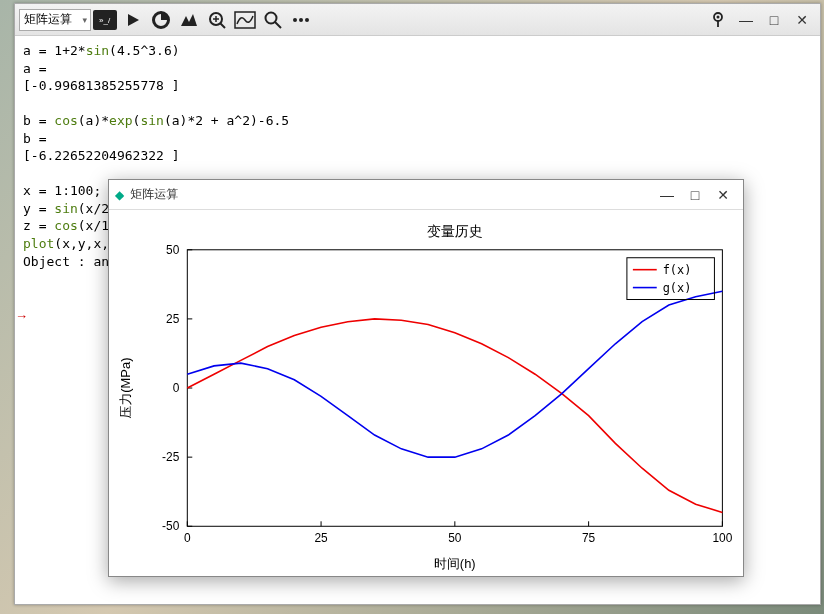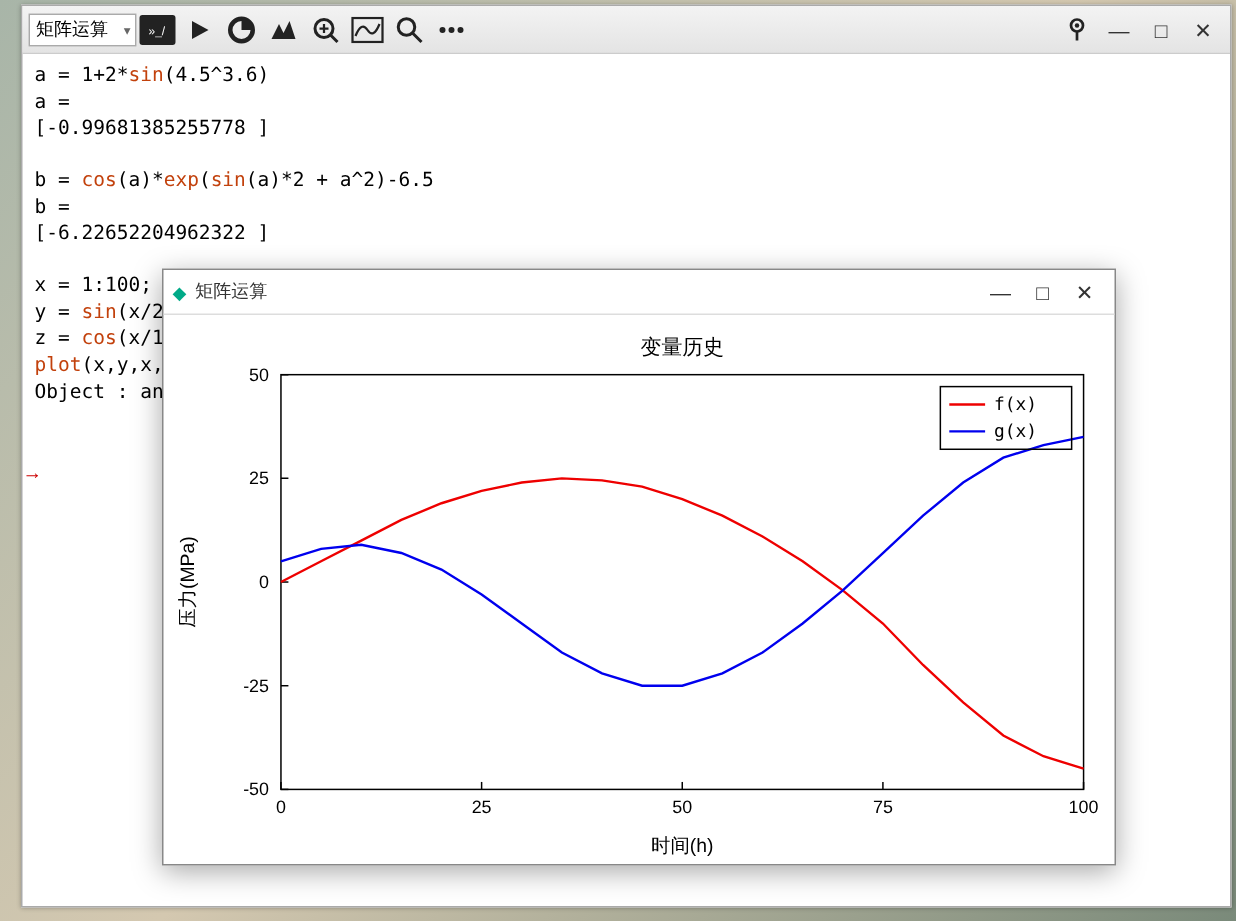--- a/index.html
+++ b/index.html
@@ -26,21 +26,21 @@
       width: 28px; height: 28px; display: flex; align-items: center; justify-content: center;
       cursor: pointer; color: #333;
     }
     .tb-icon.dark { background: #222; color: #fff; width: 24px; height: 20px; margin: 0 2px; border-radius: 2px; }
     .tb-spacer { flex: 1; }
     .win-btn { width: 28px; height: 28px; display: flex; align-items: center; justify-content: center; cursor: pointer; font-size: 14px; color: #333; }
     .console {
       padding: 6px 8px; font-family: Consolas, monospace; font-size: 13px; line-height: 1.35;
       color: #000; white-space: pre;
     }
-    .kw { color: #c2410c; }
+    .kw { color: #4d7c0f; }
     .cursor-arrow { position: absolute; left: 0px; top: 303px; color: #c00; font-size: 13px; }
     .plot-window {
       position: absolute; left: 108px; top: 179px; width: 636px; height: 398px;
       background: #fff; border: 1px solid #888; box-shadow: 0 4px 18px rgba(0,0,0,.35);
     }
     .plot-titlebar {
       height: 30px; display: flex; align-items: center; padding: 0 6px; border-bottom: 1px solid #ddd;
       font-size: 12px; color: #333;
     }
     .diamond { color: #0a8; margin-right: 6px; }

